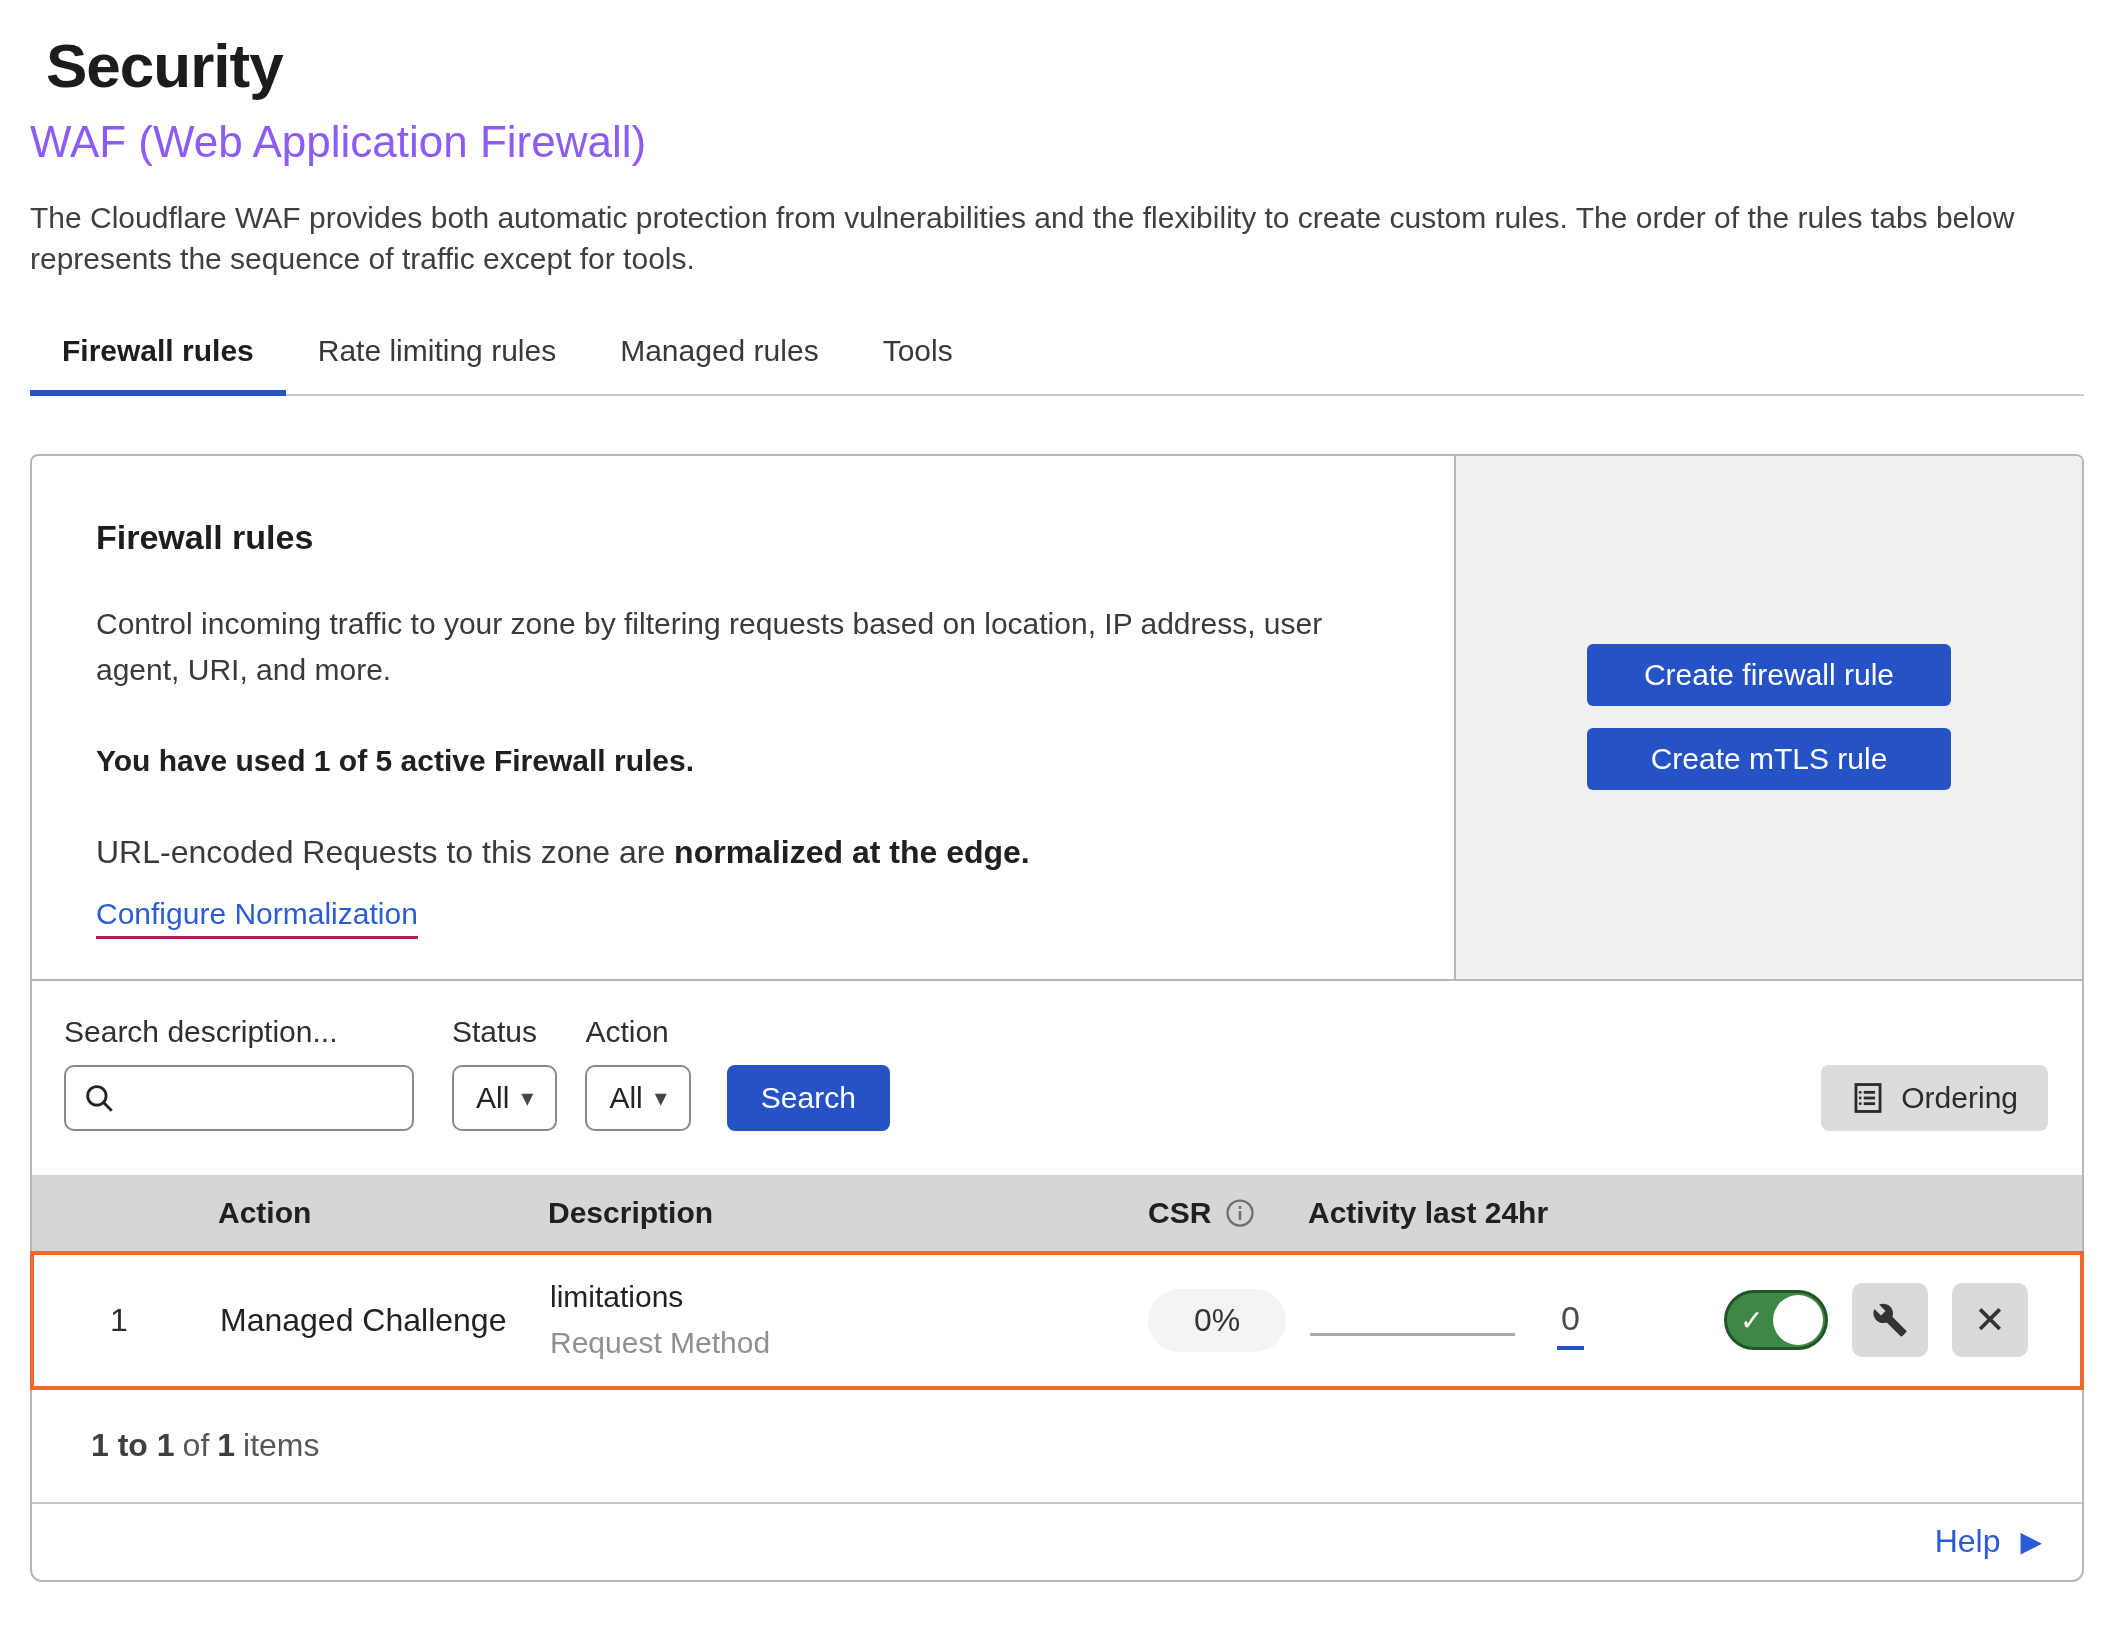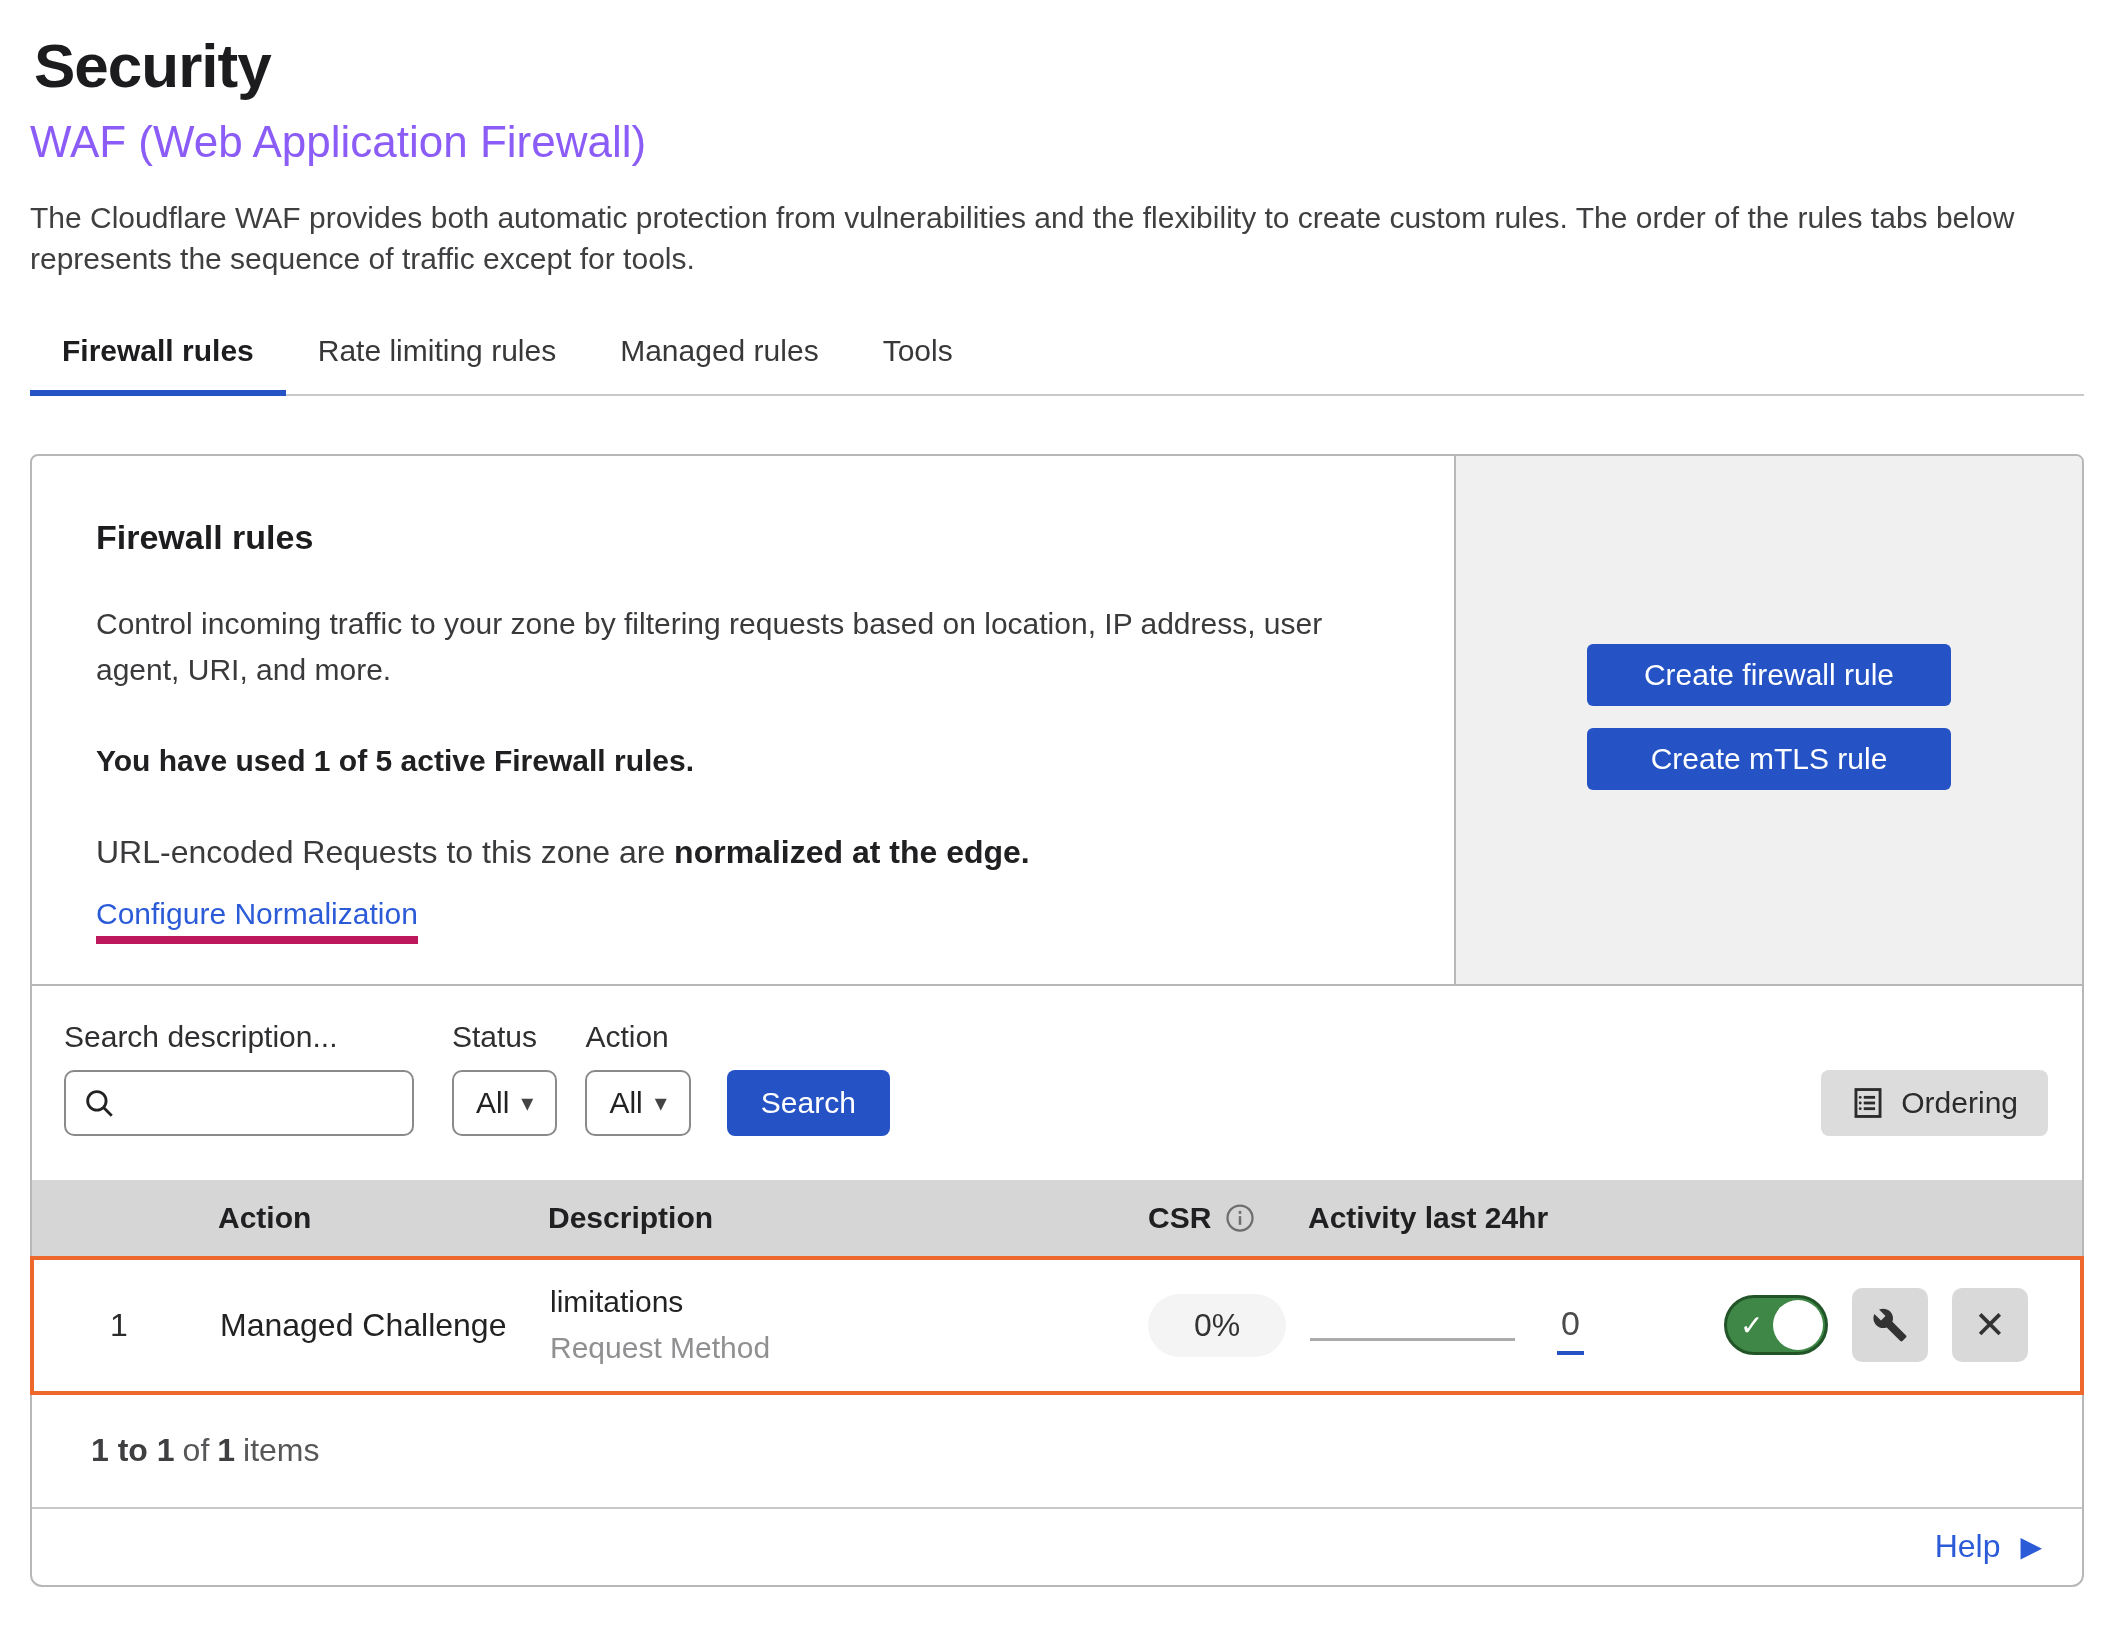--- a/index.html
+++ b/index.html
@@ -6,42 +6,42 @@
   html,body { margin:0; padding:0; background:#fff; }
   body {
     width:2114px; height:1638px;
     font-family:"Liberation Sans", sans-serif;
     color:#1d1d1f;
     overflow:hidden;
   }
   .page { padding:0 30px; }
 
   
-  .h1 { font-size:62px; font-weight:700; letter-spacing:-1px; margin:30px 4px 16px; color:#1c1c1e; }
+  .h1 { font-size:62px; font-weight:700; letter-spacing:-1px; margin:30px 16px 16px; color:#1c1c1e; }
   .h2 { font-size:44px; font-weight:400; margin:0 0 30px; color:#8b5cf6; }
   .intro { font-size:30px; line-height:1.38; color:#3f3f41; margin:0 0 48px; max-width:2054px; }
 
   
   .tabs { display:flex; border-bottom:2px solid #c9c9c9; }
   .tab { position:relative; padding:6px 32px 26px; font-size:30px; color:#38383a; cursor:pointer; }
   .tab.active { font-weight:700; color:#1d1d1f; }
   .tab.active::after { content:""; position:absolute; left:0; right:0; bottom:-2px; height:6px; background:#2553c5; }
 
   
   .card { margin-top:58px; border:2px solid #b7b7b7; border-radius:8px 8px 12px 12px; background:#fff; }
 
   .card-top { display:flex; border-bottom:2px solid #b7b7b7; }
   .card-top-left { flex:1; padding:62px 64px 40px; }
   .ct-heading { font-size:34px; font-weight:700; margin:0 0 44px; color:#1d1d1f; }
   .ct-desc { font-size:30px; line-height:1.55; color:#3a3a3c; max-width:1300px; margin:0 0 50px; }
   .ct-usage { font-size:30px; font-weight:700; color:#202022; margin:0 0 56px; }
   .ct-norm { font-size:32px; color:#3a3a3c; margin:0 0 26px; }
   .ct-norm b { color:#202022; }
   .config-link { display:inline-block; font-size:30px; color:#2b5bd7; text-decoration:none;
-                 border-bottom:8px solid #be185d; padding-bottom:5px; cursor:pointer; }
+                 border-bottom:3px solid #be185d; padding-bottom:5px; cursor:pointer; }
   .card-top-right { width:628px; background:#f0f0f0; border-left:2px solid #b7b7b7;
                     display:flex; flex-direction:column; align-items:center; padding-top:188px; gap:22px;
                     border-radius:0 6px 0 0; }
   .btn-primary { width:364px; height:62px; background:#2553c5; color:#fff; font-size:30px;
                  font-family:"Liberation Sans", sans-serif;
                  border:none; border-radius:6px; cursor:pointer; }
 
   
   .filter-row { display:flex; justify-content:space-between; align-items:flex-end; padding:34px 34px 44px 32px; }
   .filter-left { display:flex; align-items:flex-end; }

